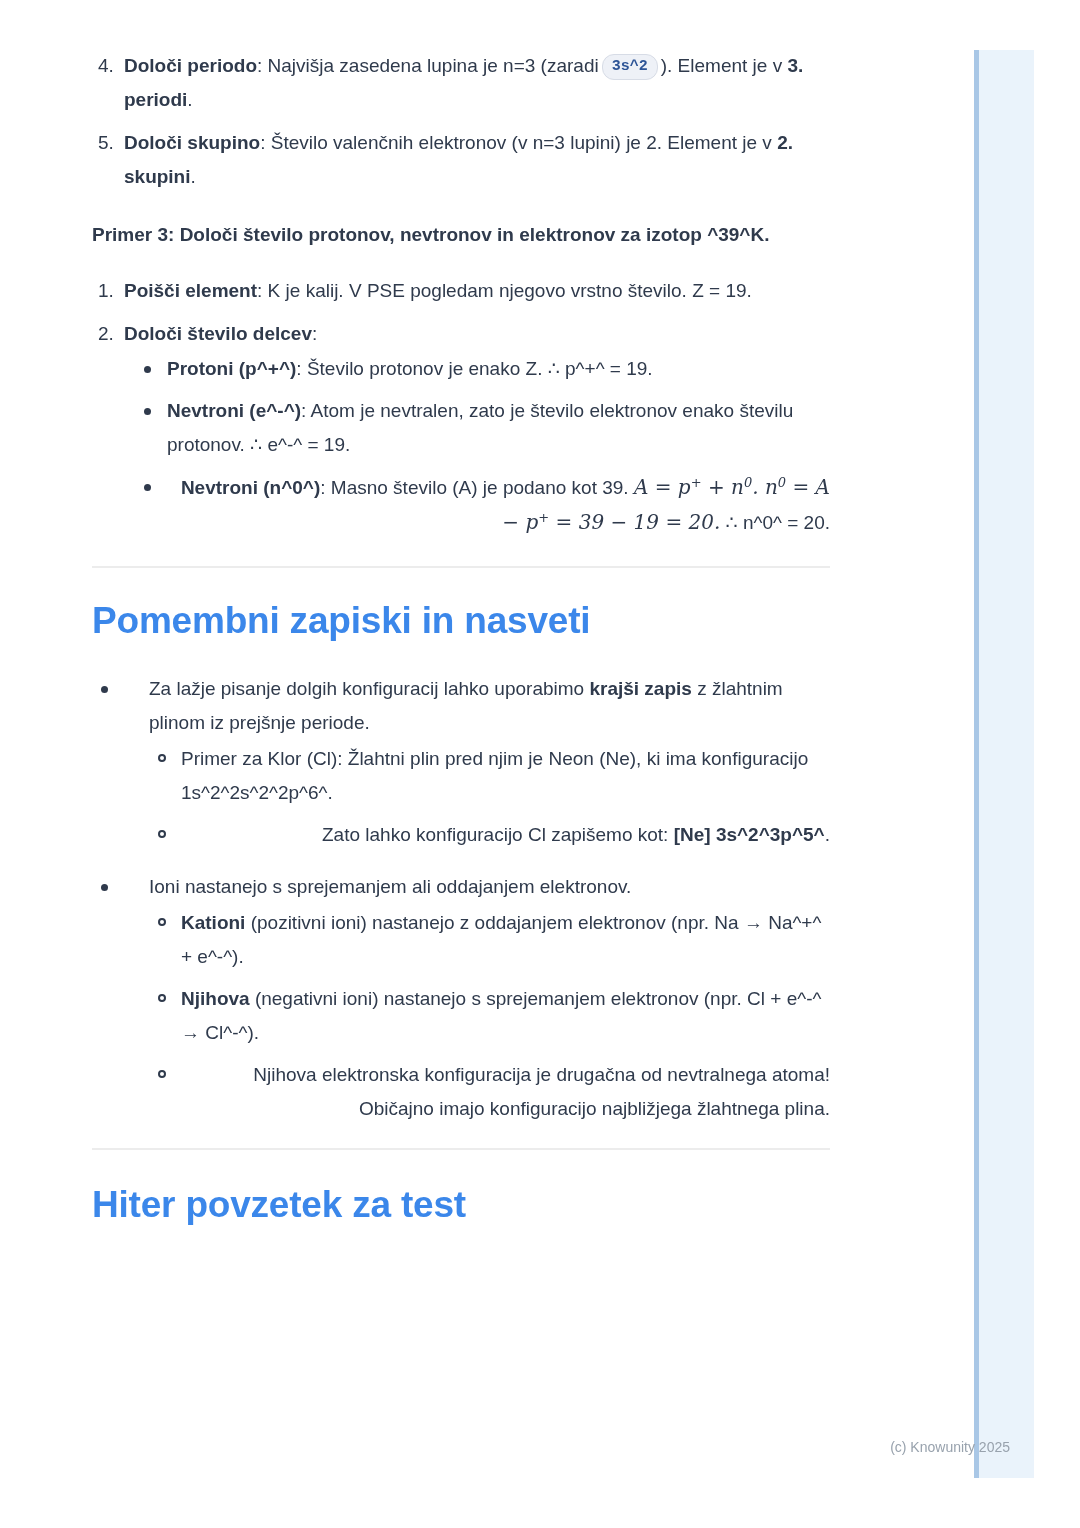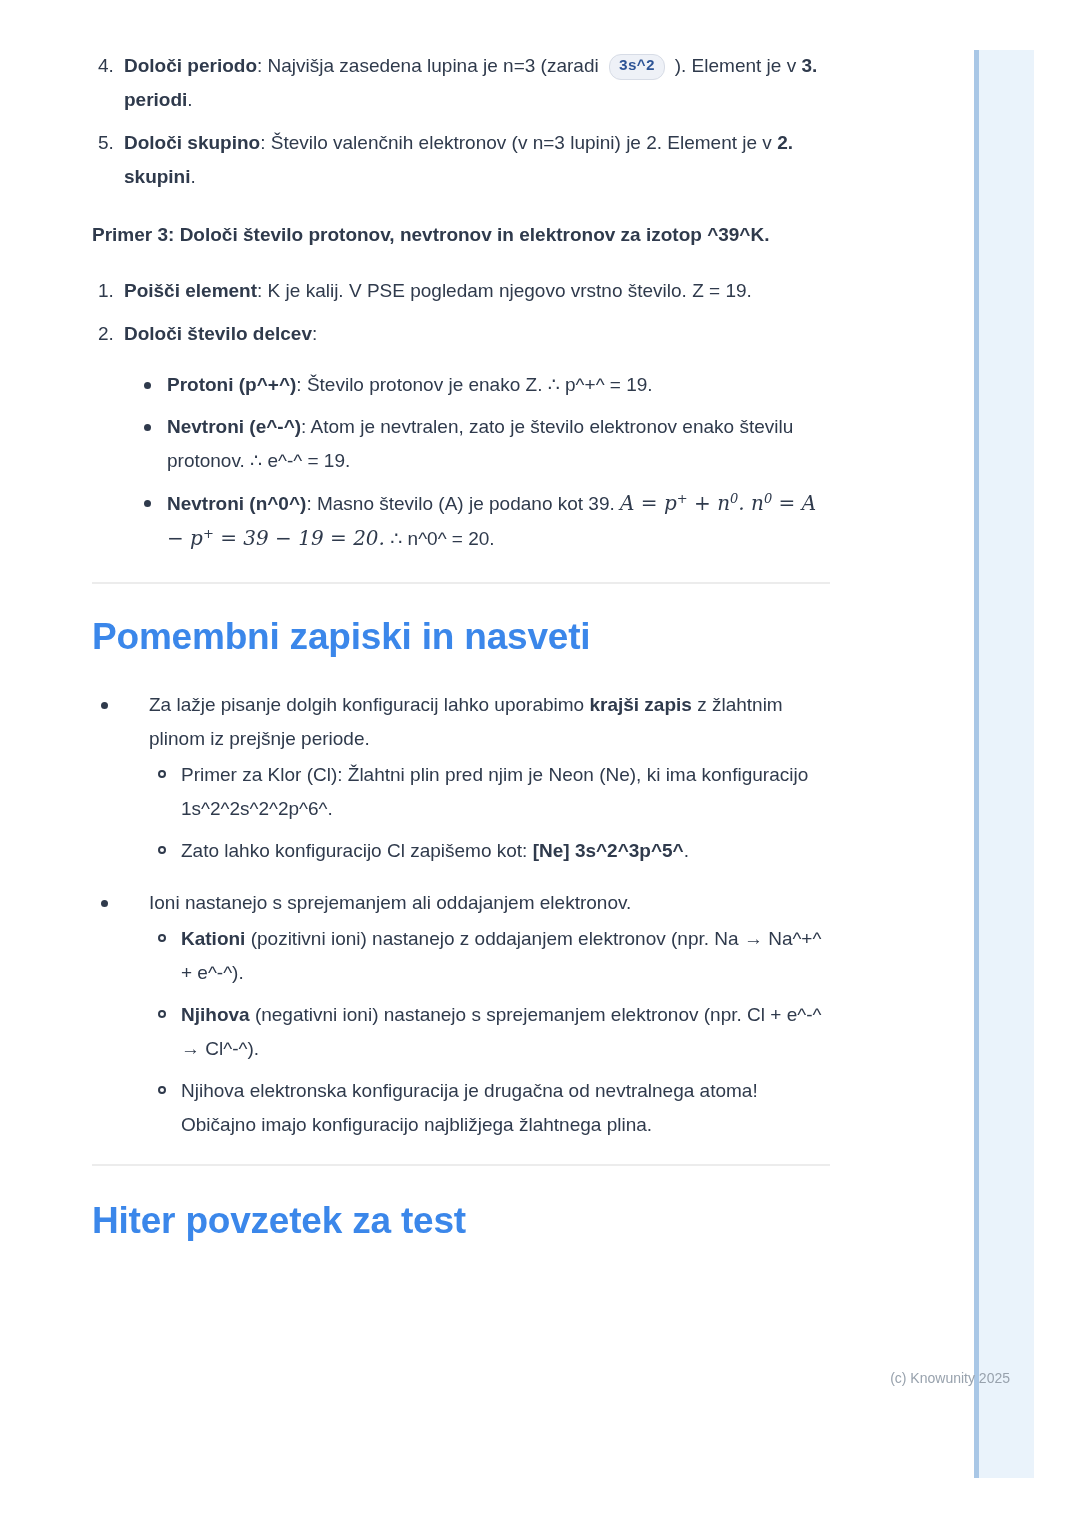--- a/index.html
+++ b/index.html
@@ -36,53 +36,53 @@
   
   ol,ul{list-style:none;}
   .li{display:flex;margin-bottom:9px;}
   .mk{flex:0 0 32px;}
   .mk-num{padding-left:6px;}
   .li-body{flex:1 1 auto;min-width:0;}
   .dot{width:7px;height:7px;border-radius:50%;background:currentColor;margin:14px 0 0 9px;flex:0 0 auto;}
   .mk-dot{flex:0 0 32px;display:flex;}
   .mk-circ{flex:0 0 23px;display:flex;}
   .circ{width:8px;height:8px;border-radius:50%;border:2px solid currentColor;margin:12px 0 0 0;flex:0 0 auto;}
-  .subs{margin-left:11px;margin-top:17px;}
+  .subs{margin-left:11px;margin-top:1px;}
   .subs .li{margin-bottom:8px;}
-  .subs .li:last-child{margin-bottom:0;}
+  .subs .li:last-child{margin-bottom:0;text-align:right;}
   .notes > .li{margin-bottom:18px;gap:25px;}
   .notes .subs{margin-left:9px;margin-top:2px;}
   
   .b{font-weight:700;}
   .chip{
     display:inline-block;font-family:"Liberation Mono","DejaVu Sans Mono",monospace;
     font-weight:700;font-size:15px;line-height:22px;color:var(--chip-text);
     background:var(--chip-bg);border:1px solid var(--chip-border);
-    border-radius:12px;padding:1px 9px;margin:0 10px;position:relative;top:-2px;
+    border-radius:12px;padding:1px 9px;margin:0 3px;position:relative;top:-2px;
   }
   .math{font-family:"DejaVu Serif",serif;font-style:italic;font-size:20px;}
   .sup{font-size:13px;vertical-align:super;line-height:0;}
   .primer{margin-top:23px;font-weight:700;text-align:justify;line-height:36px;}
   .steps2{margin-top:21px;}
   hr.divider{border:none;border-top:2px solid var(--divider);margin:26px 0 0;}
   hr.divider2{border:none;border-top:2px solid var(--divider);margin:22px 0 0;}
   h2{
     margin-top:36px;font-size:37px;line-height:34px;font-weight:700;
     color:var(--accent-blue);letter-spacing:-0.2px;
   }
   h2.summary{margin-top:38px;}
   .callout{
     margin-top:31px;background:var(--callout-bg);
     border-left:7px solid var(--callout-bar);border-radius:6px;
     padding:21px 34px 18px 29px;
   }
   .callout-text{line-height:35px;text-align:justify;}
   .notes{margin-top:34px;}
   .footer{
-    position:absolute;top:1368px;right:70px;z-index:3;
+    position:absolute;top:1437px;right:70px;z-index:3;
     font-size:14px;line-height:20px;color:var(--footer-gray);
   }
 </style>
 </head>
 <body>
 
 <div class="page">
 
   <div class="scroll-strip">
     <div class="scroll-thumb"></div>

